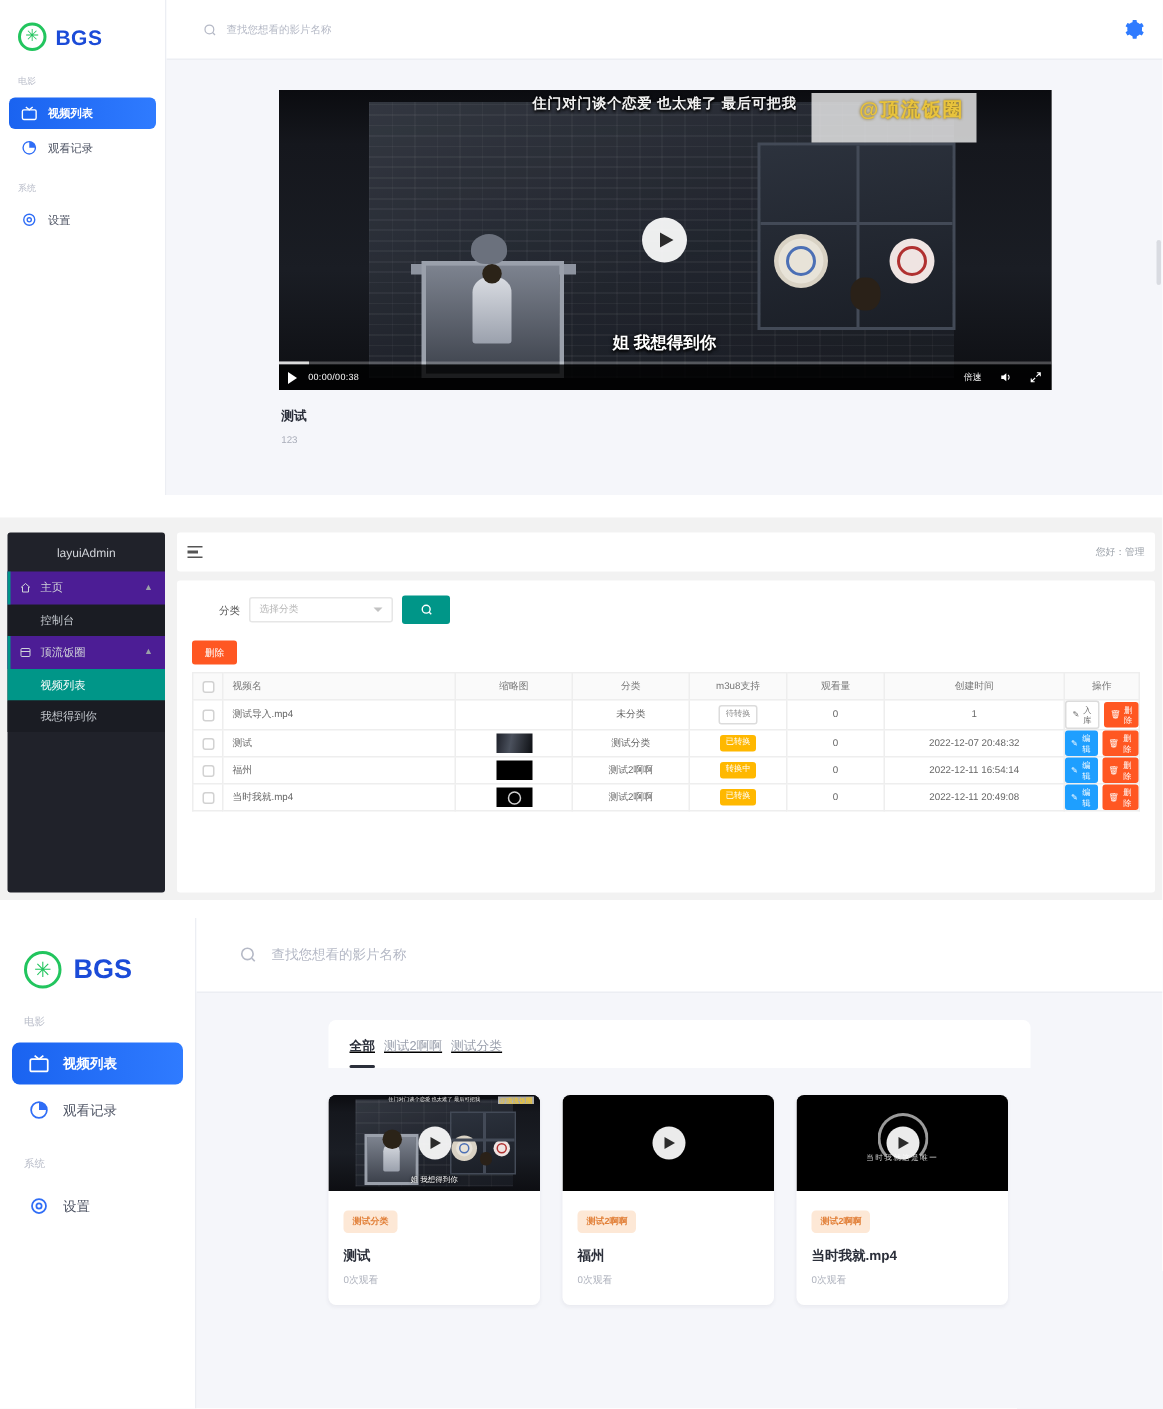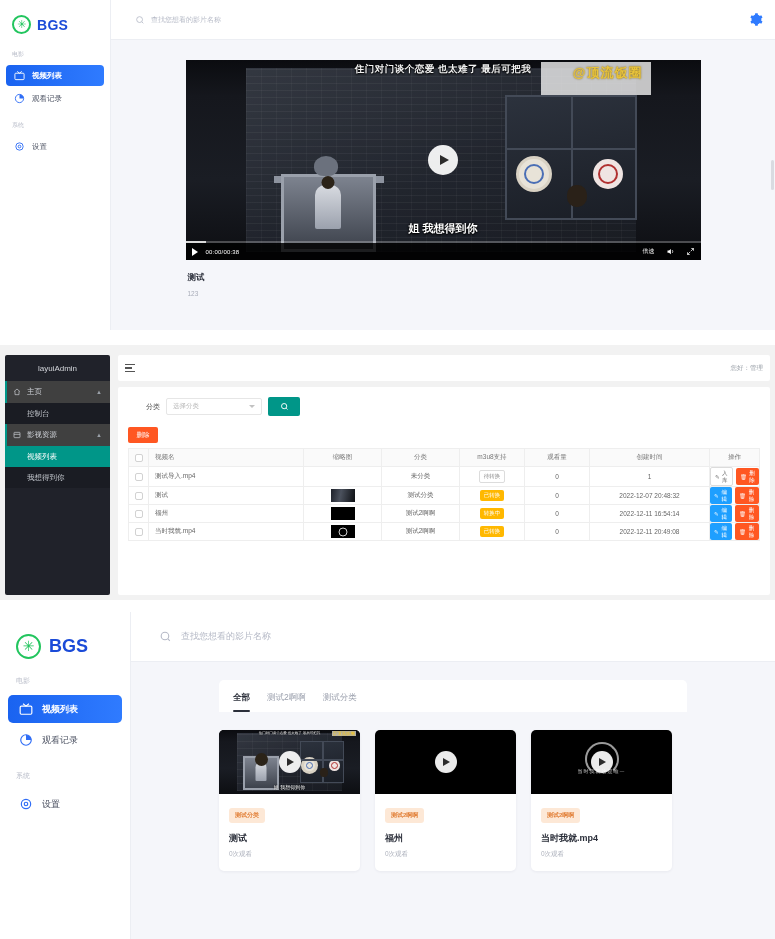--- a/index.html
+++ b/index.html
@@ -129,21 +129,21 @@
   .panel2 { position: absolute; left: 0; top: 345px; width: 775px; height: 255px; background: #f2f2f2; }
   .p2-sidebar {
     position: absolute; left: 5px; top: 10px; width: 105px; height: 240px;
     background: #20222a; border-radius: 2px; color: #c2c6cc;
   }
   .p2-logo { height: 26px; display: flex; align-items: center; justify-content: center; font-size: 8px; color: #d2d5da; }
   .p2-nav-item {
     display: flex; align-items: center; gap: 6px; height: 22px; padding: 0 8px;
     font-size: 7.5px; color: #d0d3d9; cursor: pointer; position: relative;
   }
-  .p2-nav-item.open { background: #404040; justify-content: center; }
+  .p2-nav-item.open { background: #4c1d95; justify-content: center; }
   .p2-nav-item.open:before { content:""; position:absolute; left:0; top:0; bottom:0; width:2px; background:#009688; }
   .p2-nav-item .caret { margin-left: auto; font-size: 6px; color: #9aa0a8; }
   .p2-nav-item .ic2 { width: 8px; height: 8px; }
   .p2-sub-item {
     height: 21px; display: flex; align-items: center; padding-left: 22px;
     font-size: 7.5px; color: #c5c9cf; background: #1a1c23; cursor: pointer;
   }
   .p2-sub-item.active { background: #009688; color: #fff; }
 
   .p2-main { position: absolute; left: 118px; top: 10px; right: 5px; height: 240px; }
@@ -214,21 +214,21 @@
   .nav3-item .ic { width: 14px; height: 14px; color: #2f6df6; flex: none; }
   .nav3-item.active { background: linear-gradient(90deg,#1a63f0,#2f7bff); color: #fff; font-weight: bold; }
   .nav3-item.active .ic { color: #fff; }
 
   .p3-main { position: absolute; left: 131px; top: 0; right: 0; height: 327px; }
   .p3-topbar { height: 50px; background: #fff; border-bottom: 1px solid #eceef3; display: flex; align-items: center; padding: 0 18px; }
   .searchbox3 { display: flex; align-items: center; gap: 9px; color: #b5b9c6; font-size: 9px; padding-left: 10px; }
   .searchbox3 svg { width: 13px; height: 13px; }
   .p3-body { padding: 18px 0 0 0; }
   .tabs-card { margin: 0 88px 0 88px; background: #fff; border-radius: 5px 5px 0 0; padding: 12px 14px 0 14px; }
-  .tabs { display: flex; align-items: flex-start; gap: 17px; }
+  .tabs { display: flex; align-items: flex-start; gap: 6px; text-decoration: underline; }
   .tab { font-size: 8.5px; color: #9ba0ad; padding-bottom: 8px; position: relative; cursor: pointer; }
   .tab.active { color: #2b2f3a; font-weight: bold; }
   .tab.active:after { content: ""; position: absolute; left: 0; right: 0; bottom: 0; height: 2px; background: #2b2f3a; border-radius: 2px; }
   .cards { display: flex; gap: 15px; margin: 18px 88px 0 88px; }
   .vcard { width: 141px; background: #fff; border-radius: 5px; overflow: hidden; box-shadow: 0 1px 3px rgba(30,40,70,.06); }
   .vcard .thumbbox { position: relative; height: 64px; background: #000; overflow: hidden; }
   .vcard .playcircle {
     position: absolute; left: 50%; top: 50%; transform: translate(-50%,-50%);
     width: 22px; height: 22px; border-radius: 50%; background: rgba(255,255,255,.92);
     display: flex; align-items: center; justify-content: center;
@@ -369,21 +369,21 @@
       </div>
       <div class="p2-sub-item">
         <span>控制台</span>
       </div>
 
       <div class="p2-nav-item open">
         <svg class="ic2" viewBox="0 0 24 24" fill="none" stroke="currentColor" stroke-width="2">
           <rect x="3" y="4" width="18" height="16" rx="2"></rect>
             <path d="M3 10h18"></path>
         </svg>
-        <span>影视资源</span>
+        <span>顶流饭圈</span>
         <span class="caret">▲</span>
       </div>
       <div class="p2-sub-item active">
         <span>视频列表</span>
       </div>
       <div class="p2-sub-item">
         <span>我想得到你</span>
       </div>
     </div>
 

